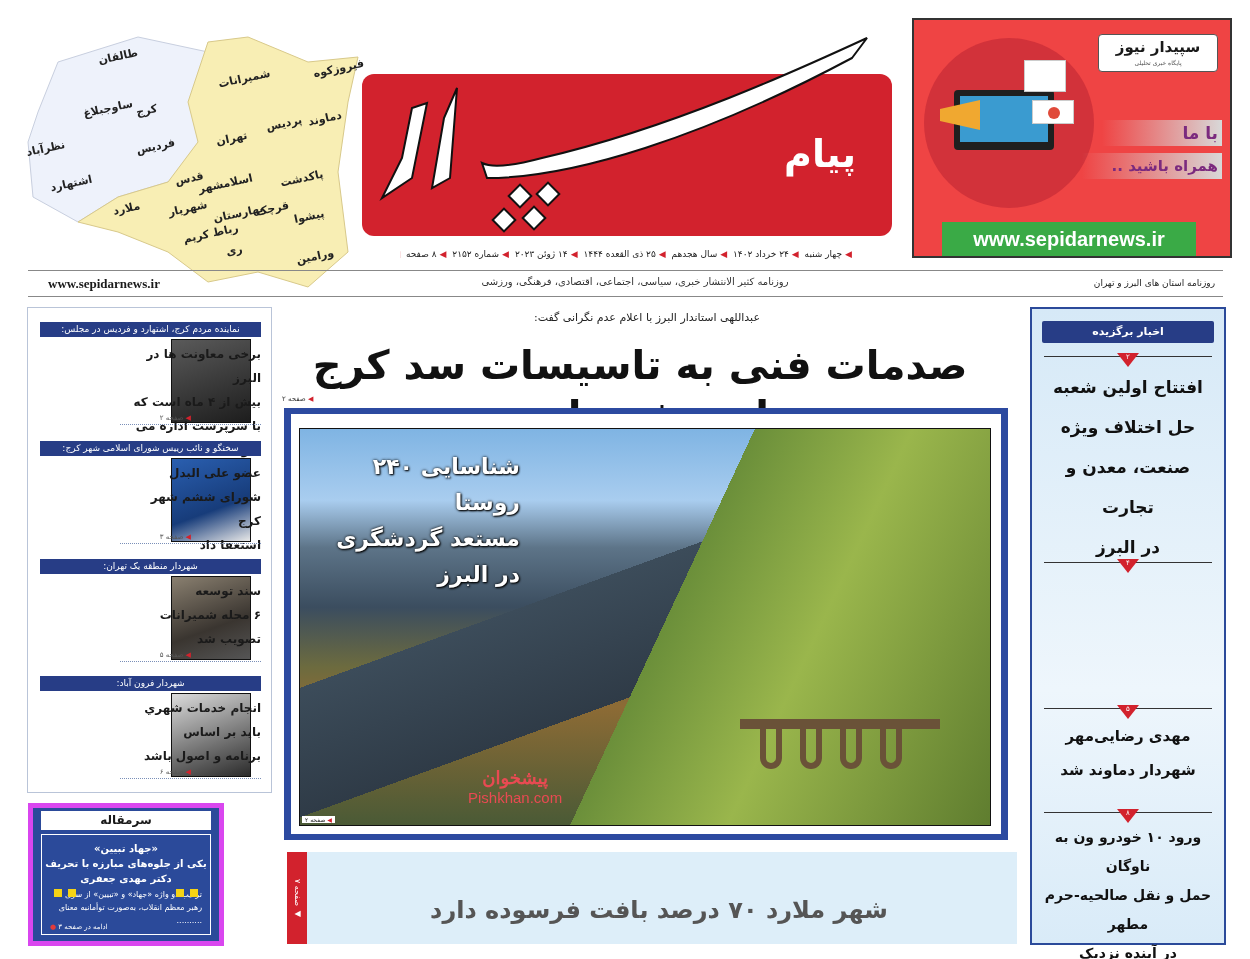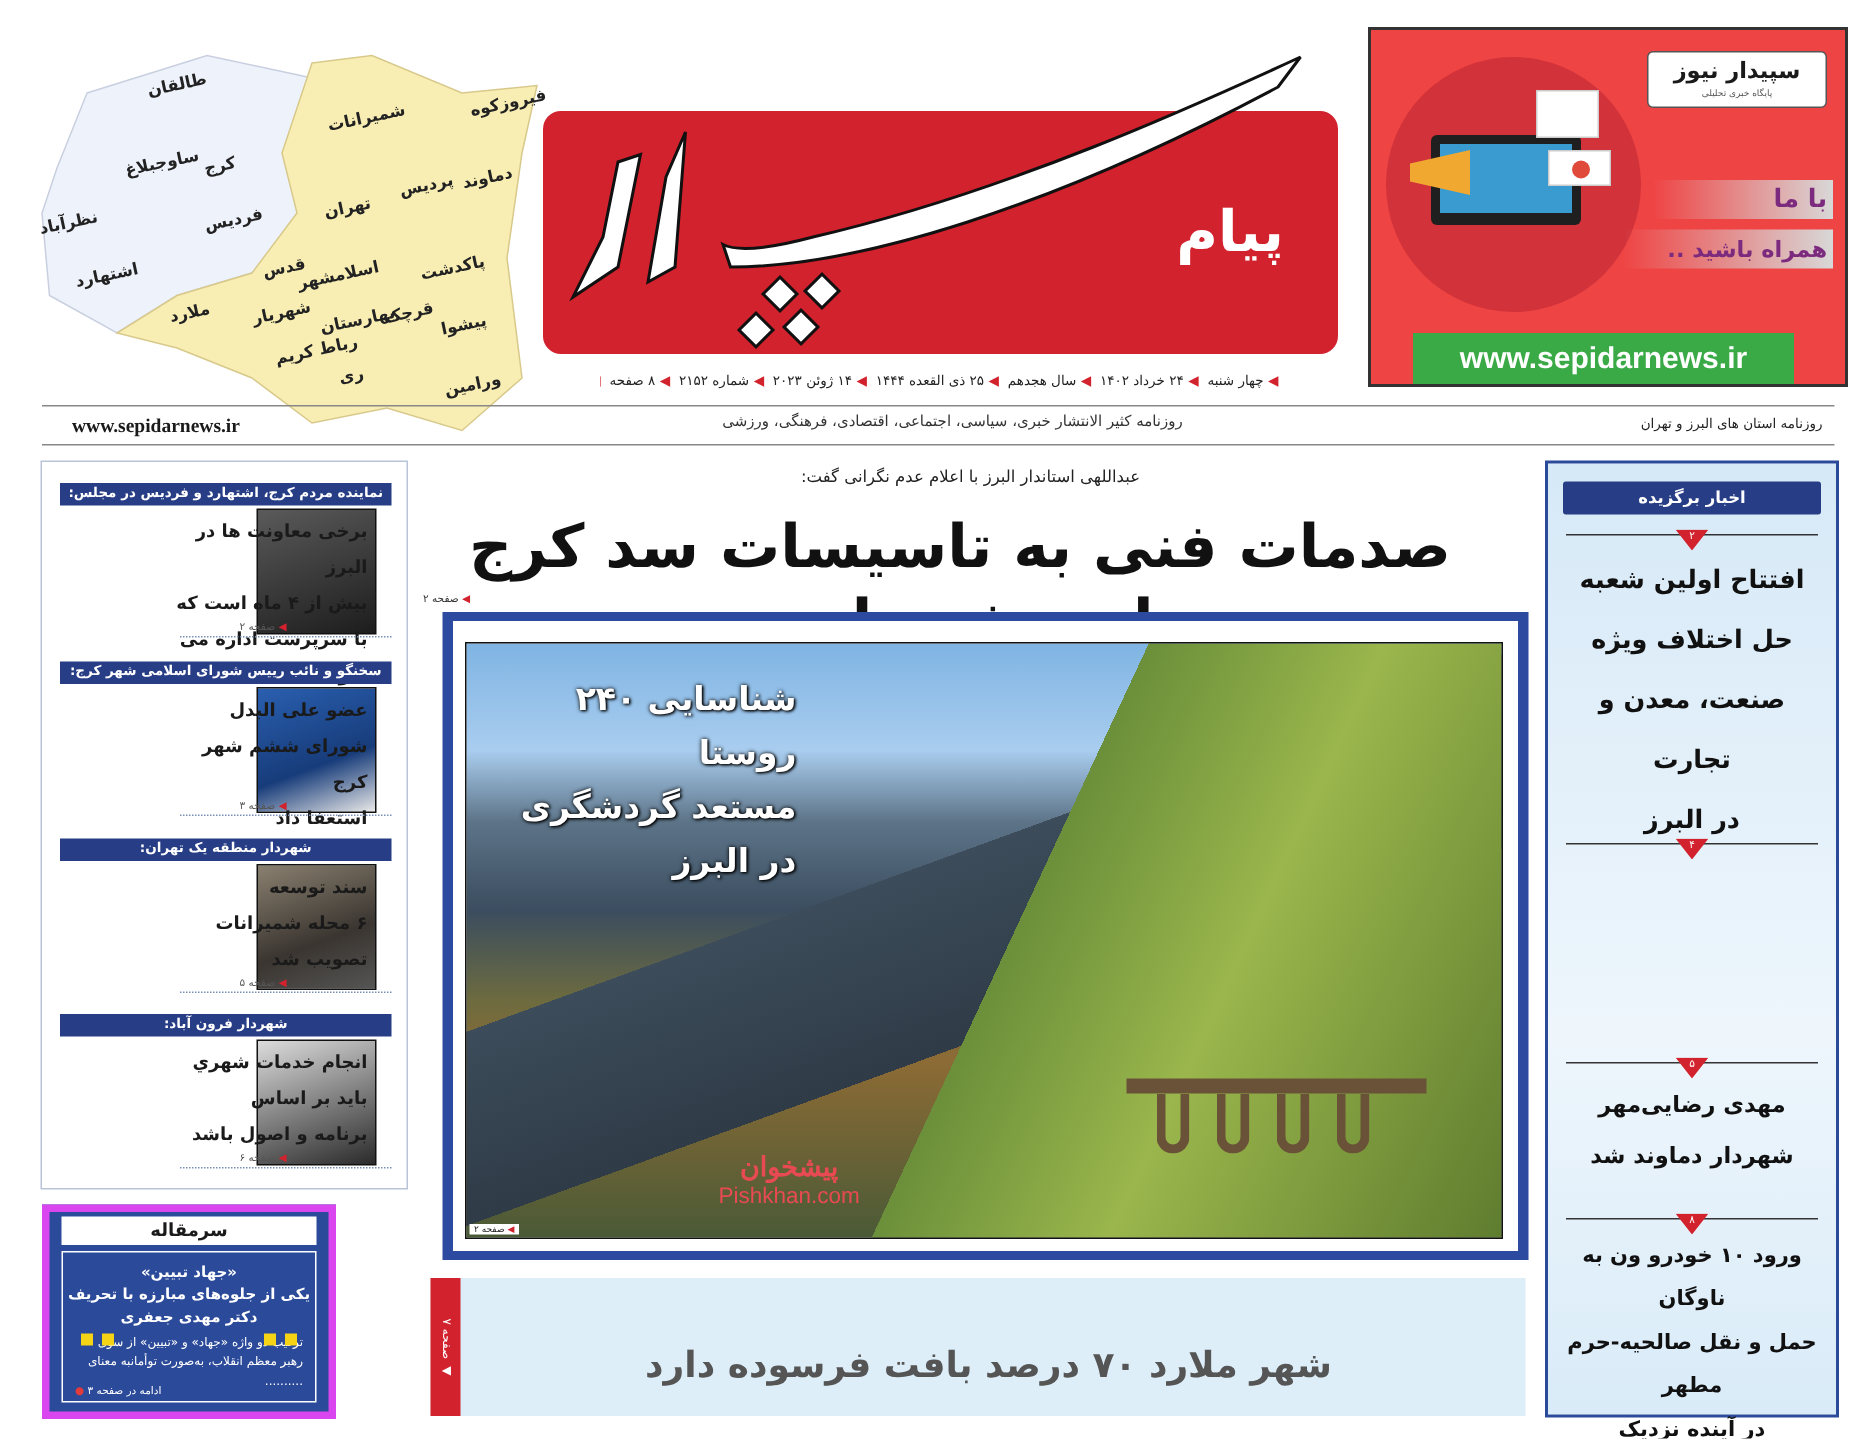--- a/index.html
+++ b/index.html
@@ -36,26 +36,26 @@
 
   
   .rule { height: 1px; background: #888; }
   .tag-left { left: 48px; top: 276px; font-family: "Liberation Serif", serif; font-weight: bold; font-size: 13px; direction: ltr; }
   .tag-center { left: 440px; top: 276px; width: 390px; font-size: 10px; text-align: center; color: #333; }
   .tag-right { left: 1050px; top: 278px; width: 165px; font-size: 9px; text-align: right; color: #222; }
 
   
   .leftcol { left: 27px; top: 307px; width: 245px; height: 486px; border: 1px solid #b9c4d8; background: #fff; }
   .lstory { position: absolute; left: 12px; width: 221px; }
-  .lstory .kicker { height: 15px; background: #273d86; color: #fff; font-size: 9px; font-weight: bold; text-align: center; line-height: 15px; white-space: nowrap; overflow: hidden; }
+  .lstory .kicker { height: 15px; background: #273d86; color: #fff; font-size: 9px; font-weight: normal; text-align: center; line-height: 15px; white-space: nowrap; overflow: hidden; }
   .lstory .photo { position: absolute; left: 0; top: 17px; width: 80px; height: 84px; background: linear-gradient(160deg, #5a5a5a, #1d1d1d); }
   .lstory .photo.p2 { background: linear-gradient(160deg, #2a5fb0, #173c7a 60%, #e8e8e8); }
   .lstory .photo.p3 { background: linear-gradient(160deg, #8a8070, #3a3530 60%, #555); }
   .lstory .photo.p4 { background: linear-gradient(160deg, #dcdcdc, #7a7a7a 55%, #2b2b2b); }
-  .lstory .head { position: absolute; right: 16px; top: 20px; width: 136px; font-size: 12px; font-weight: bold; line-height: 24px; text-align: right; }
+  .lstory .head { position: absolute; right: 0; top: 20px; width: 136px; font-size: 12px; font-weight: bold; line-height: 24px; text-align: right; }
   .lstory .page { position: absolute; right: 70px; top: 92px; font-size: 7px; color: #555; }
   .lstory .page::before { content: "◀ "; color: #d2222d; }
   .lstory .dots { position: absolute; left: 80px; right: 0; top: 102px; border-bottom: 1px dotted #7a8fb8; }
 
   
   .editorial { left: 28px; top: 803px; width: 196px; height: 143px; background: #2b4a9a; border: 5px solid #d946ef; }
   .editorial .title { position: absolute; left: 8px; right: 8px; top: 3px; height: 19px; background: #fff; color: #1a1a1a; font-weight: bold; font-size: 12px; text-align: center; line-height: 19px; }
   .editorial .inner { position: absolute; left: 8px; right: 8px; top: 26px; bottom: 6px; border: 1px solid #fff; color: #fff; text-align: center; }
   .editorial .l1 { font-size: 10px; font-weight: bold; margin-top: 8px; }
   .editorial .l2 { font-size: 10px; font-weight: bold; margin-top: 4px; }
@@ -63,21 +63,21 @@
   .editorial .sq { position: absolute; width: 8px; height: 8px; background: #f5d315; top: 54px; }
   .editorial .body { font-size: 8px; text-align: right; padding: 4px 8px 0 8px; line-height: 13px; }
   .editorial .more { position: absolute; left: 8px; bottom: 3px; font-size: 7px; }
   .editorial .more::after { content: " ●"; color: #e23b3b; }
 
   
   .kicker-main { left: 290px; top: 311px; width: 470px; font-size: 11px; text-align: right; color: #222; }
   .headline-main { left: 290px; top: 340px; width: 700px; font-size: 40px; font-weight: bold; text-align: center; letter-spacing: -1px; color: #111; line-height: 50px; }
   .page-ref-main { left: 282px; top: 395px; font-size: 7px; color: #333; }
   .page-ref-main::before { content: "◀ "; color: #d2222d; }
-  .photo-frame { left: 295px; top: 408px; width: 724px; height: 432px; background: #2c4aa0; }
+  .photo-frame { left: 284px; top: 408px; width: 724px; height: 432px; background: #2c4aa0; }
   .photo-inner { position: absolute; left: 7px; top: 6px; right: 7px; bottom: 6px; background: #fff; }
   .photo { position: absolute; left: 8px; top: 14px; right: 10px; bottom: 8px; border: 1px solid #111;
     background:
       linear-gradient(115deg, transparent 52%, #6b8f3a 52%, #9ab64c 70%, #5f7d2f 100%),
       linear-gradient(160deg, transparent 40%, #3c4c5a 40%, #2f3b47 60%, transparent 60%),
       linear-gradient(180deg, #7fb4e3 0%, #a9cdef 18%, #5d7488 30%, #3b4d5f 45%, #6c6b3f 60%, #8d6b35 70%, #4a5a36 100%); }
   .photo-title { position: absolute; left: 20px; top: 20px; font-size: 22px; font-weight: bold; color: #fff; line-height: 36px; text-shadow: 0 0 3px #000, 1px 1px 2px #000; text-align: right; width: 200px; }
   .watermark { position: absolute; left: 168px; top: 338px; color: #e84a52; font-family: "Liberation Sans", sans-serif; font-size: 15px; direction: ltr; }
   .watermark .fa { display: block; font-size: 18px; font-weight: bold; text-align: center; }
   .photo-page { position: absolute; left: 2px; bottom: 2px; background: #fff; font-size: 6px; padding: 0 3px; }

